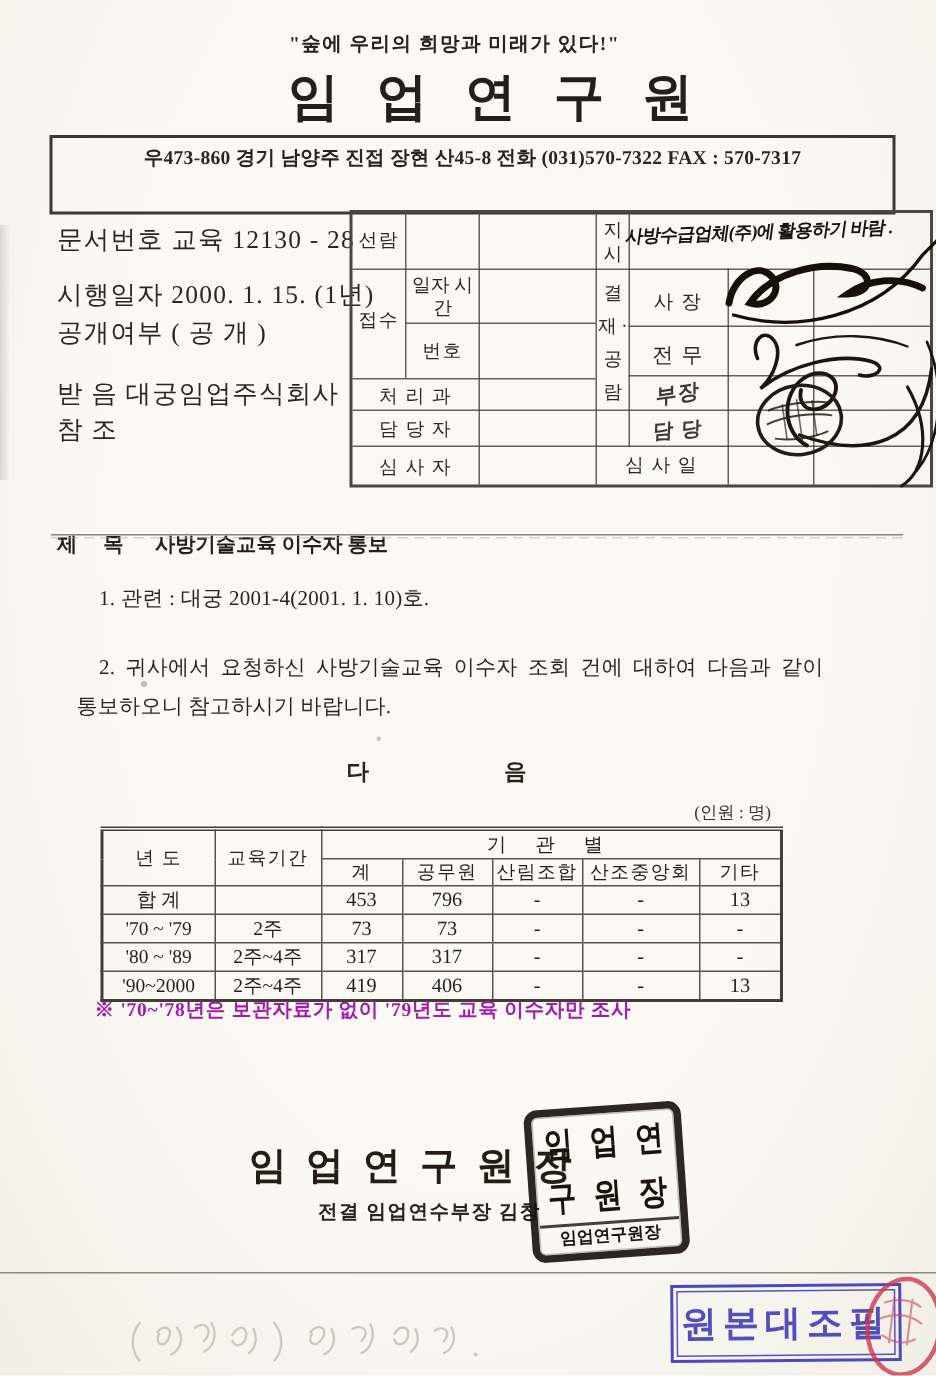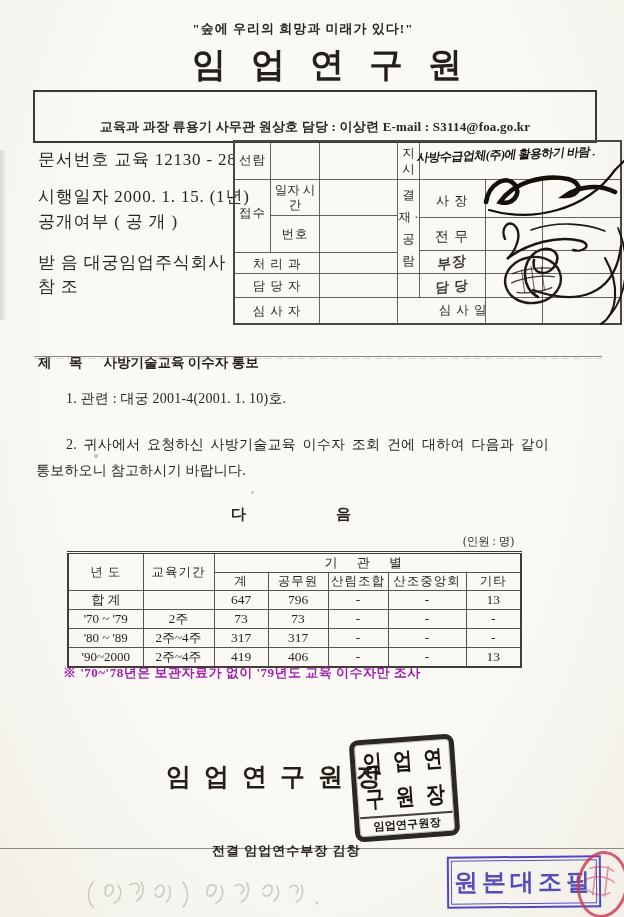--- a/index.html
+++ b/index.html
@@ -34,21 +34,21 @@
   
   table.result{position:absolute;left:67px;top:551px;width:453px;border-collapse:collapse;table-layout:fixed;
                border:2px solid #423d35;border-top:3px double #423d35;}
   table.result td{border:1px solid #59544a;text-align:center;padding:0;font-size:13px;color:#241f18;overflow:hidden;}
   table.result .hd{font-size:12.5px;letter-spacing:1px;}
   table.result .grp{letter-spacing:8px;font-size:13px;}
   table.result .num{font-size:13.5px;}
   .footnote{left:63px;top:664px;font-size:13px;font-weight:700;letter-spacing:.5px;color:#a21caf;white-space:nowrap;}
   
   .closing-title{left:166px;top:760px;font-size:25px;font-weight:600;letter-spacing:13px;color:#241e17;white-space:nowrap;z-index:1;}
-  .delegation{left:212px;top:799px;font-size:13px;font-weight:700;letter-spacing:1px;color:#2a241d;z-index:1;margin-top:43px;}
+  .delegation{left:212px;top:799px;font-size:13px;font-weight:700;letter-spacing:1px;color:#2a241d;z-index:1;}
   .seal{left:352px;top:737px;width:95px;height:92px;border:5px solid rgba(22,16,10,.9);border-radius:9px;
         transform:rotate(-4deg);z-index:5;box-shadow:inset 0 0 0 1px rgba(22,16,10,.25);}
   .seal-grid{position:absolute;left:2px;right:2px;top:1px;bottom:20px;display:grid;
              grid-template-columns:repeat(3,1fr);grid-template-rows:repeat(2,1fr);}
   .seal-grid span{display:flex;align-items:center;justify-content:center;font-size:19px;font-weight:900;
                   color:#1b140d;transform:scaleY(1.2);}
   .seal-sub{position:absolute;left:2px;right:2px;bottom:1px;height:17px;border-top:2px solid rgba(22,16,10,.8);
             font-size:11px;font-weight:900;color:#1b140d;text-align:center;letter-spacing:0;
             transform:scaleX(1.02);overflow:hidden;line-height:16px;}
   .rule2{left:0;top:848px;width:624px;height:1px;background:#8f8a7f;}
@@ -64,21 +64,21 @@
   .dot1{left:94px;top:454px;width:4px;height:4px;border-radius:50%;background:#8f8b81;opacity:.55;}
   .dot2{left:251px;top:491px;width:3px;height:3px;border-radius:50%;background:#97938a;opacity:.5;}
   svg{display:block;}
 </style>
 </head>
 <body>
 
 <div class="abs slogan">"숲에 우리의 희망과 미래가 있다!"</div>
 <div class="abs org-title">임업연구원</div>
 <div class="abs addr-box">
-  <div class="addr-line" style="top:26px;">교육과   과장 류용기   사무관 원상호      담당 : 이상련 E-mail : S3114@foa.go.kr</div>
+  <div class="addr-line" style="top:4px;">우473-860   경기 남양주 진접 장현 산45-8 전화 (031)570-7322   FAX : 570-7317</div>
 </div>
 
 <div class="abs mline" style="left:38px;top:148px;">문서번호 교육 12130 - 28</div>
 <div class="abs mline" style="left:38px;top:185px;">시행일자 2000. 1. 15. (1년)</div>
 <div class="abs mline" style="left:38px;top:210px;">공개여부 ( 공 개 )</div>
 <div class="abs mline" style="left:38px;top:251px;">받 음  대궁임업주식회사</div>
 <div class="abs mline" style="left:38px;top:275px;">참 조</div>
 
 <div class="abs appr">
   <div class="ln" style="left:35px;top:0;width:1px;height:110px;"></div>
@@ -101,21 +101,21 @@
   <div class="alabel" style="left:36px;top:84px;width:48px;">번호</div>
   <div class="alabel" style="left:0;top:114px;width:84px;">처 리 과</div>
   <div class="alabel" style="left:0;top:136px;width:84px;">담 당 자</div>
   <div class="alabel" style="left:0;top:161px;width:84px;">심 사 자</div>
   <div class="alabel vtext" style="left:163px;top:4px;width:21px;">지 시</div>
   <div class="alabel vtext" style="left:163px;top:42px;width:21px;line-height:22px;">결 재 · 공 람</div>
   <div class="alabel" style="left:186px;top:50px;width:62px;font-size:13px;">사 장</div>
   <div class="alabel" style="left:186px;top:86px;width:62px;font-size:14px;">전 무</div>
   <div class="alabel hand" style="left:192px;top:112px;width:50px;font-size:14px;transform:rotate(-8deg) skewX(-8deg);">부장</div>
   <div class="alabel hand" style="left:189px;top:136px;width:56px;font-size:13.5px;transform:rotate(-4deg) skewX(-6deg);">담 당</div>
-  <div class="alabel" style="left:162px;top:160px;width:88px;margin-left:22px;">심 사 일</div>
+  <div class="alabel" style="left:162px;top:160px;width:88px;">심 사 일</div>
 </div>
 
 <div class="abs directive">사방수급업체(주)에 활용하기 바람 .</div>
 
 <svg class="abs" style="left:233px;top:140px;z-index:4;overflow:visible;" width="391" height="200" viewBox="0 0 391 200">
   <g fill="none" stroke="#161009" stroke-linecap="round">
     <path d="M253,62 c3,-18 20,-28 29,-17 c7,9 -3,21 -15,17 c14,-20 44,-28 68,-23 c16,4 12,17 -3,17 c14,-10 34,-12 50,-4" stroke-width="4.6"></path>
     <path d="M256,70 c42,12 96,2 126,-40 l10,-10" stroke-width="2.2"></path>
   </g>
   <g fill="none" stroke="#1d1610" stroke-linecap="round">
@@ -136,21 +136,21 @@
 </svg>
 
 <div class="abs subject">
   <span class="subj-label">제 목</span><span>사방기술교육 이수자 통보</span>
 </div>
 <div class="abs rule1"></div>
 <div class="abs rule1b"></div>
 
 <div class="abs para" style="left:66px;top:390px;">1. 관련 : 대궁 2001-4(2001. 1. 10)호.</div>
 <div class="abs para" style="left:66px;top:436px;word-spacing:3px;">2. 귀사에서 요청하신 사방기술교육 이수자 조회 건에 대하여 다음과 같이</div>
-<div class="abs para" style="left:36px;top:462px;">통보하오니 참고하시기 바랍니다.</div>
+<div class="abs para" style="left:51px;top:462px;">통보하오니 참고하시기 바랍니다.</div>
 
 <div class="abs daeum">
   <span>다</span>
   <span>음</span>
 </div>
 <div class="abs unit">(인원 : 명)</div>
 
 <table class="result">
   <colgroup>
     <col style="width:75px">
@@ -170,21 +170,21 @@
   <tr style="height:16px;">
     <td class="hd">계</td>
     <td class="hd">공무원</td>
     <td class="hd">산림조합</td>
     <td class="hd">산조중앙회</td>
     <td class="hd">기타</td>
   </tr>
   <tr style="height:17px;">
     <td>합 계</td>
     <td></td>
-    <td class="num">647</td>
+    <td class="num">453</td>
     <td class="num">796</td>
     <td class="num">-</td>
     <td class="num">-</td>
     <td class="num">13</td>
   </tr>
   <tr style="height:17px;">
     <td>'70 ~ '79</td>
     <td>2주</td>
     <td class="num">73</td>
     <td class="num">73</td>

